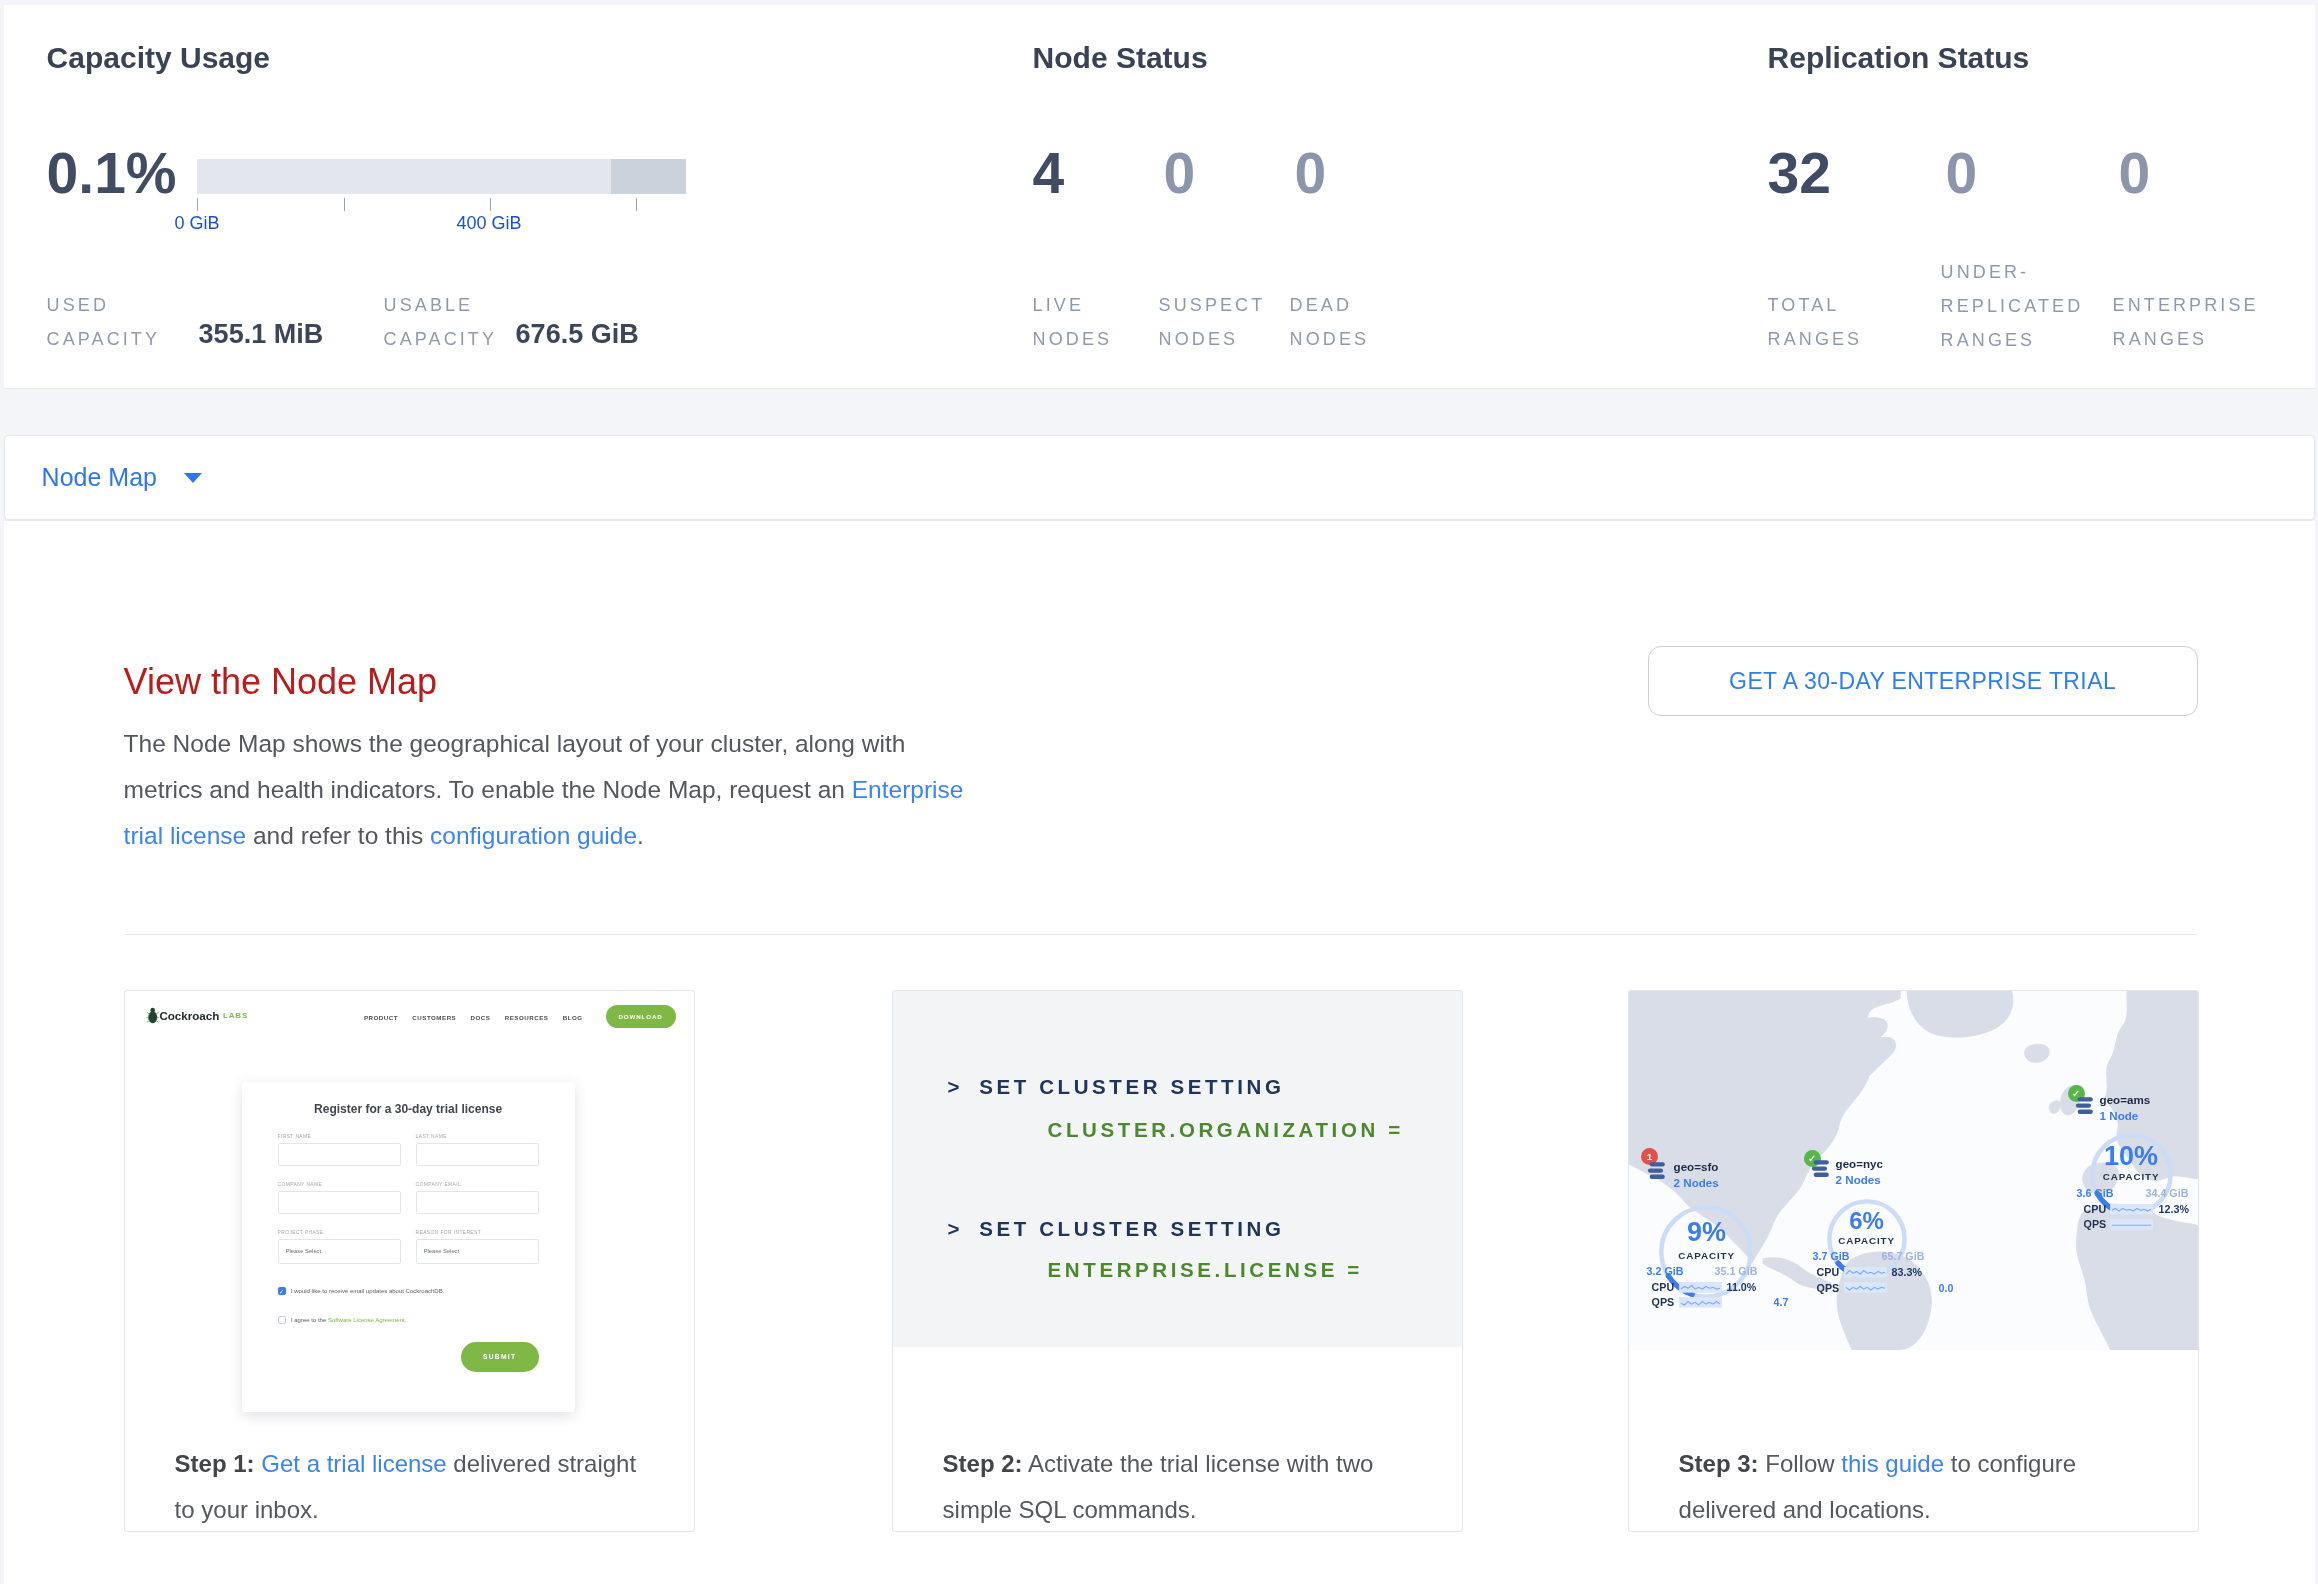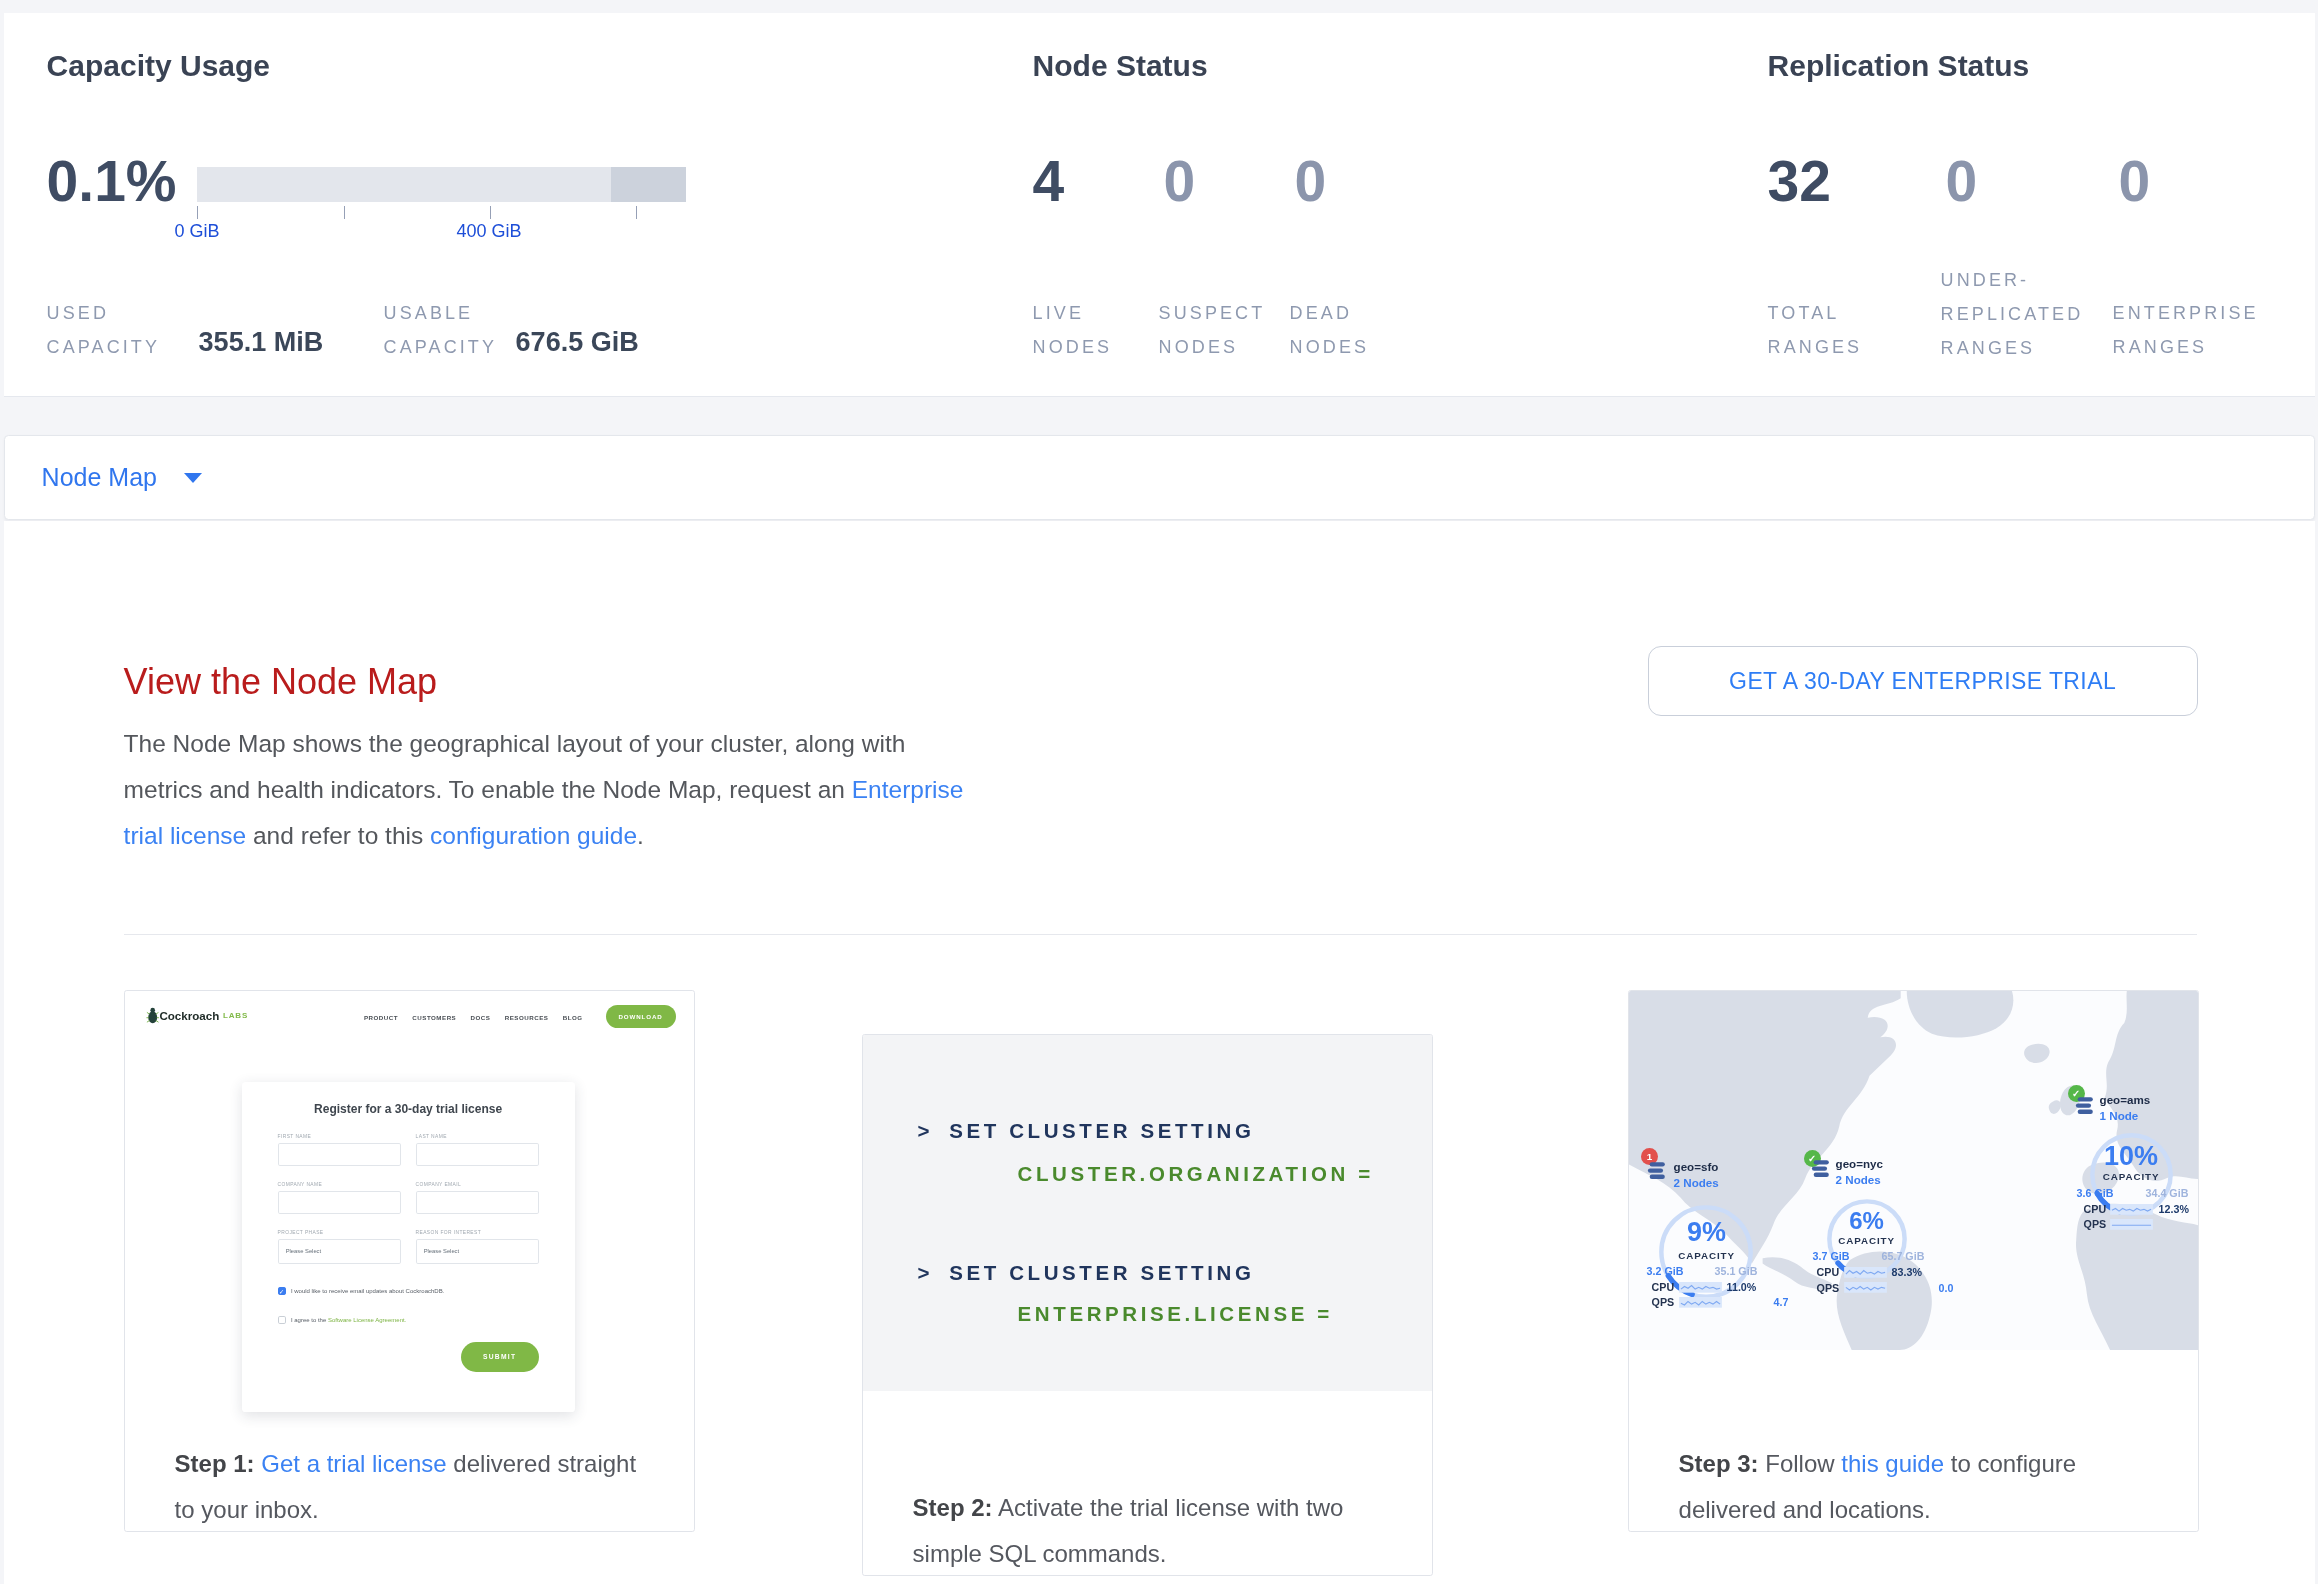--- a/index.html
+++ b/index.html
@@ -1,20 +1,20 @@
 <!DOCTYPE html>
 <html style="font-size:14.3px"><head>
 <meta charset="utf-8">
 <style>
   html,body{margin:0;padding:0;}
   body{background:#f4f5f8;font-family:"Liberation Sans",sans-serif;}
   .page{position:relative;width:2319px;height:1585px;overflow:hidden;background:#f4f5f8;}
 
   
-  .stats-panel{position:absolute;left:3.6px;right:3.6px;top:13px;height:383px;background:#fff;border-bottom:0.9px solid #e5e8ee;}
+  .stats-panel{position:absolute;left:3.6px;right:3.6px;top:5px;height:383px;background:#fff;border-bottom:0.9px solid #e5e8ee;}
   .stat-title{position:absolute;top:36px;font-size:30px;font-weight:700;color:#3a4354;white-space:nowrap;}
   .big-num{position:absolute;top:139px;font-size:57px;line-height:59px;font-weight:700;color:#3f4c63;white-space:nowrap;}
   .big-num.muted{color:#8b95ac;}
   .cap-bar{position:absolute;left:193px;top:154px;width:489px;height:35px;background:#e3e6ec;}
   .cap-bar-dark{position:absolute;top:0;right:0;width:75px;height:35px;background:#ccd2dc;}
   .tick{position:absolute;top:193px;width:1.8px;height:12.5px;background:#96a0b6;}
   .tick-label{position:absolute;top:208px;font-size:18px;color:#1d4ed8;text-align:center;}
   .small-label{position:absolute;font-size:18px;letter-spacing:3.1px;color:#8e99af;line-height:34px;font-weight:400;white-space:nowrap;}
   .cap-value{position:absolute;top:314px;font-size:27px;font-weight:700;color:#3b4759;white-space:nowrap;}
 
@@ -25,21 +25,21 @@
 
   
   .content{position:absolute;left:3.6px;right:3.6px;top:521px;bottom:0;background:#fff;}
   .view-heading{position:absolute;left:120px;top:116px;font-size:36px;font-weight:400;color:#b91c1c;}
   .view-para{position:absolute;left:120px;top:175px;width:936px;font-size:24.5px;line-height:46px;color:#54575c;}
   .view-para a, .cap-link{color:#3b82f3;text-decoration:none;cursor:pointer;}
   .trial-btn{position:absolute;left:1644px;top:125px;width:550px;height:70px;background:#fff;border:0.9px solid #c9cfda;border-radius:13px;box-sizing:border-box;text-align:center;line-height:68px;font-size:23px;letter-spacing:0.4px;color:#2e7df5;cursor:pointer;white-space:nowrap;}
   .divider{position:absolute;left:120px;top:413px;width:2073px;height:0.9px;background:#e6e8ed;}
 
   .card{position:absolute;top:469px;width:571px;height:542px;background:#fff;border:0.9px solid #e1e4ea;border-radius:2.7px;box-sizing:border-box;overflow:hidden;}
-  .card1{left:120px;} .card2{left:858px;margin-top:44px;} .card3{left:1624px;}
+  .card1{left:120px;} .card2{left:888px;} .card3{left:1624px;}
 
   .caption{position:absolute;left:50px;top:426px;width:499px;font-size:24px;line-height:46px;color:#55585f;}
   .cap-prefix{font-weight:700;color:#434549;}
 
   
   .thumb-site{position:absolute;left:0;top:0;width:100%;height:426px;filter:blur(0.4px);}
   .site-header{position:absolute;left:21.4px;right:18px;top:14.3px;height:27px;}
   .logo-wrap{position:absolute;left:0;top:1.8px;display:flex;align-items:center;}
   .brand{font-size:11.6px;font-weight:700;color:#1e2a26;margin-left:0;}
   .brand-suffix{font-size:8px;font-weight:700;color:#82ba4a;letter-spacing:0.9px;margin-left:3.6px;}

